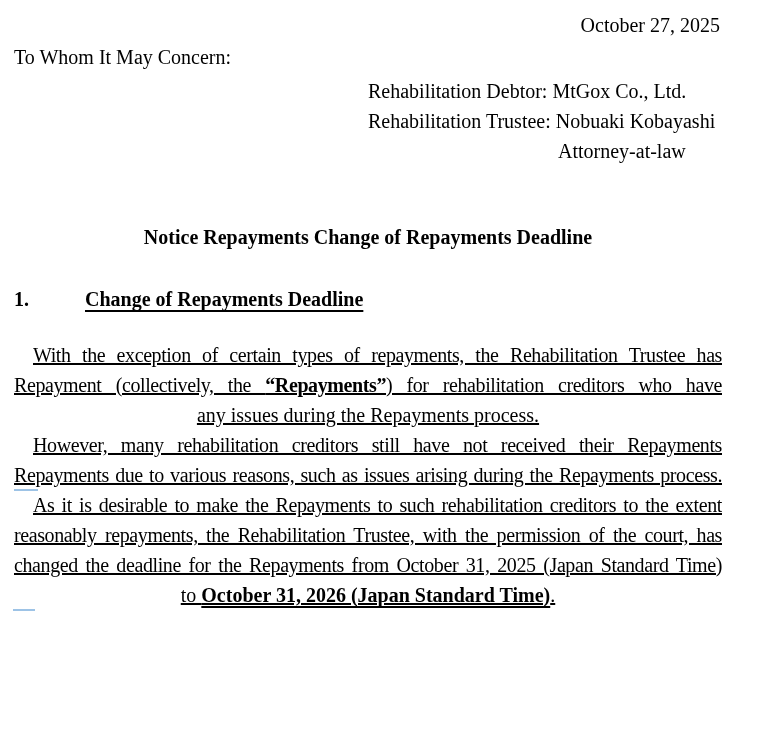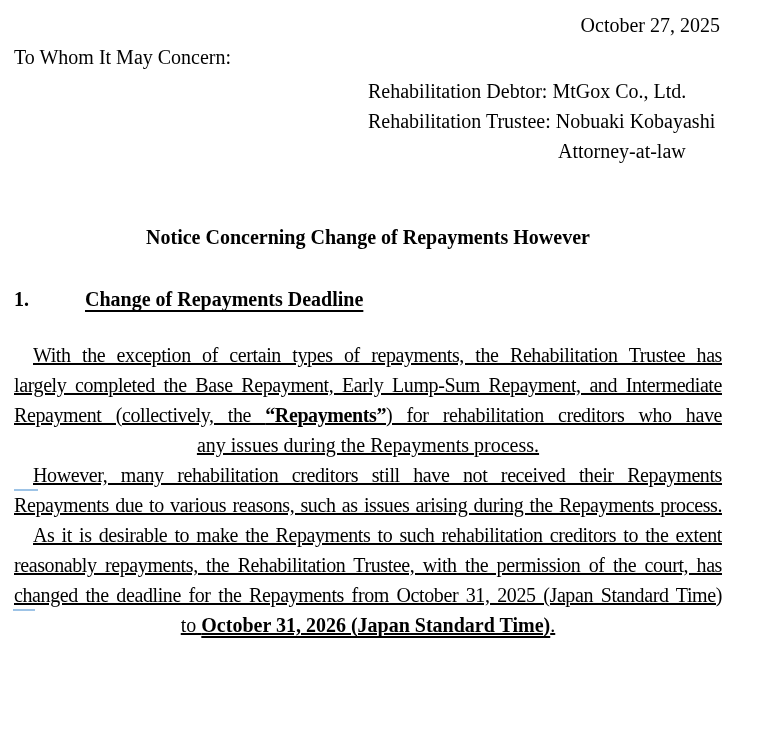--- a/index.html
+++ b/index.html
@@ -42,31 +42,30 @@
 <div class="abs date">October 27, 2025</div>
 
 <div class="abs salutation">To Whom It May Concern:</div>
 
 <div class="abs sender">
   <div>Rehabilitation Debtor: MtGox Co., Ltd.</div>
   <div>Rehabilitation Trustee: Nobuaki Kobayashi</div>
   <div class="attorney">Attorney-at-law</div>
 </div>
 
-<div class="abs doc-title">Notice Concerning Change of Repayments However</div>
+<div class="abs doc-title">Notice Repayments Change of Repayments Deadline</div>
 
 <div class="abs section-head">
   <span class="num">1.</span>
   <span class="txt">Change of Repayments Deadline</span>
 </div>
 
 <div class="abs body-text">
 
   <div class="bl j ind">With the exception of certain types of repayments, the Rehabilitation Trustee has</div>
-  <div class="bl j">largely completed the Base Repayment, Early Lump-Sum Repayment, and Intermediate</div>
   <div class="bl j"><span>Repayment (collectively, the </span><span class="b">“Repayments”</span><span>) for rehabilitation creditors who have</span></div>
   <div class="bl left">any issues during the Repayments process.</div>
 
   <div class="bl j ind">However, many rehabilitation creditors still have not received their Repayments</div>
   <div class="bl j">Repayments due to various reasons, such as issues arising during the Repayments process.</div>
 
   <div class="bl j ind">As it is desirable to make the Repayments to such rehabilitation creditors to the extent</div>
   <div class="bl j">reasonably repayments, the Rehabilitation Trustee, with the permission of the court, has</div>
   <div class="bl j">changed the deadline for the Repayments from October 31, 2025 (Japan Standard Time)</div>
   <div class="bl left"><span>to </span><span class="b u">October 31, 2026 (Japan Standard Time)</span><span>.</span></div>

